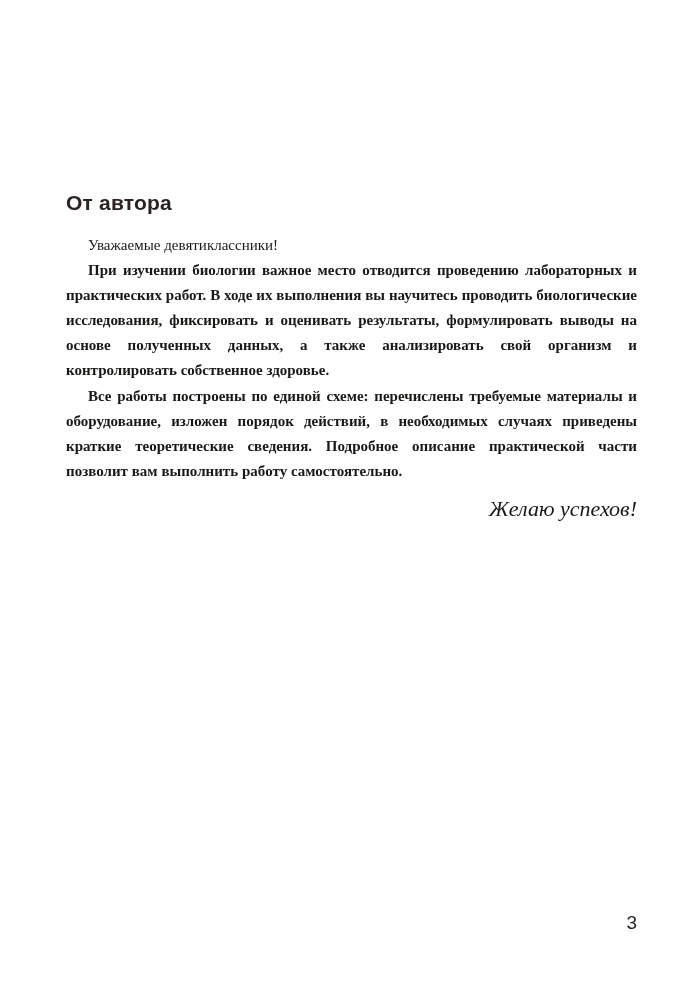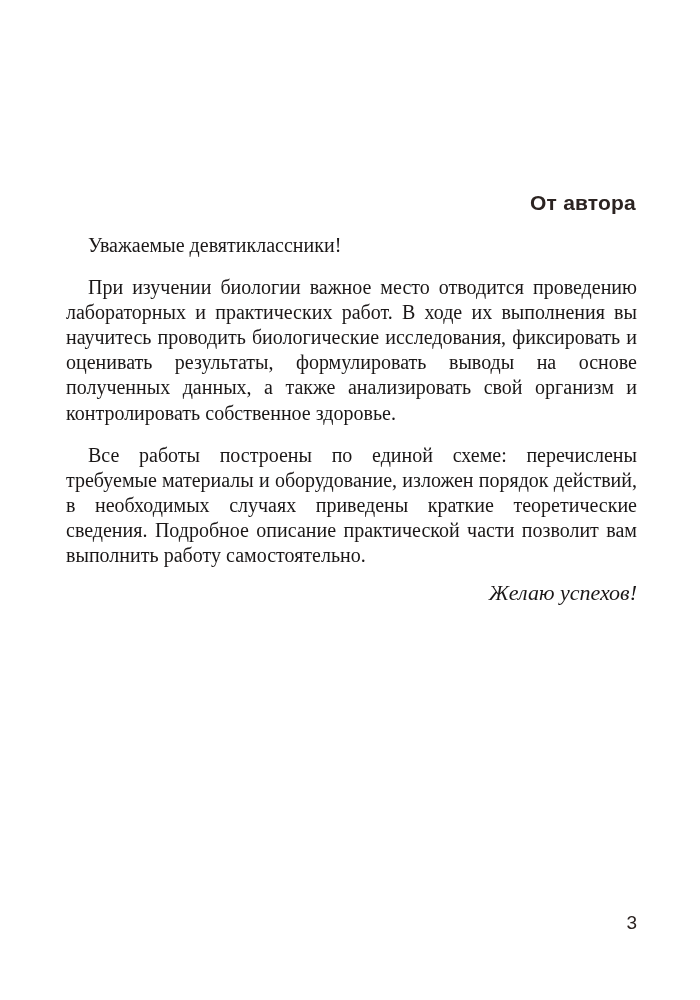--- a/index.html
+++ b/index.html
@@ -23,21 +23,21 @@
     height: 1000px;
     background: #ffffff;
   }
 
   
   .page-title {
     position: absolute;
     left: 66px;
     top: 176px;
     width: 570px;
-    text-align: right;
+    text-align: left;
     font-family: "Liberation Sans", "DejaVu Sans", sans-serif;
     font-weight: bold;
     font-size: 21px;
     letter-spacing: 0.2px;
     color: #2b2321;
     line-height: 1.2;
   }
 
   
   .body-block {
@@ -45,29 +45,30 @@
     left: 66px;
     top: 233px;
     width: 571px;
   }
 
   .para {
     margin: 0;
     text-align: justify;
     text-align-last: left;
     text-indent: 22px;
-    font-size: 20px;
+    font-size: 15px;
     line-height: 25.1px;
     color: #1a1717;
     hyphens: manual;
     word-spacing: 0.1px;
   }
 
   .para + .para {
-    margin-top: 17px;
+    margin-top: 0;
+    font-weight: bold;
   }
 
   .closing {
     margin: 0;
     margin-top: 12px;
     text-align: right;
     font-style: italic;
     font-size: 22px;
     line-height: 25.1px;
     color: #1a1717;

